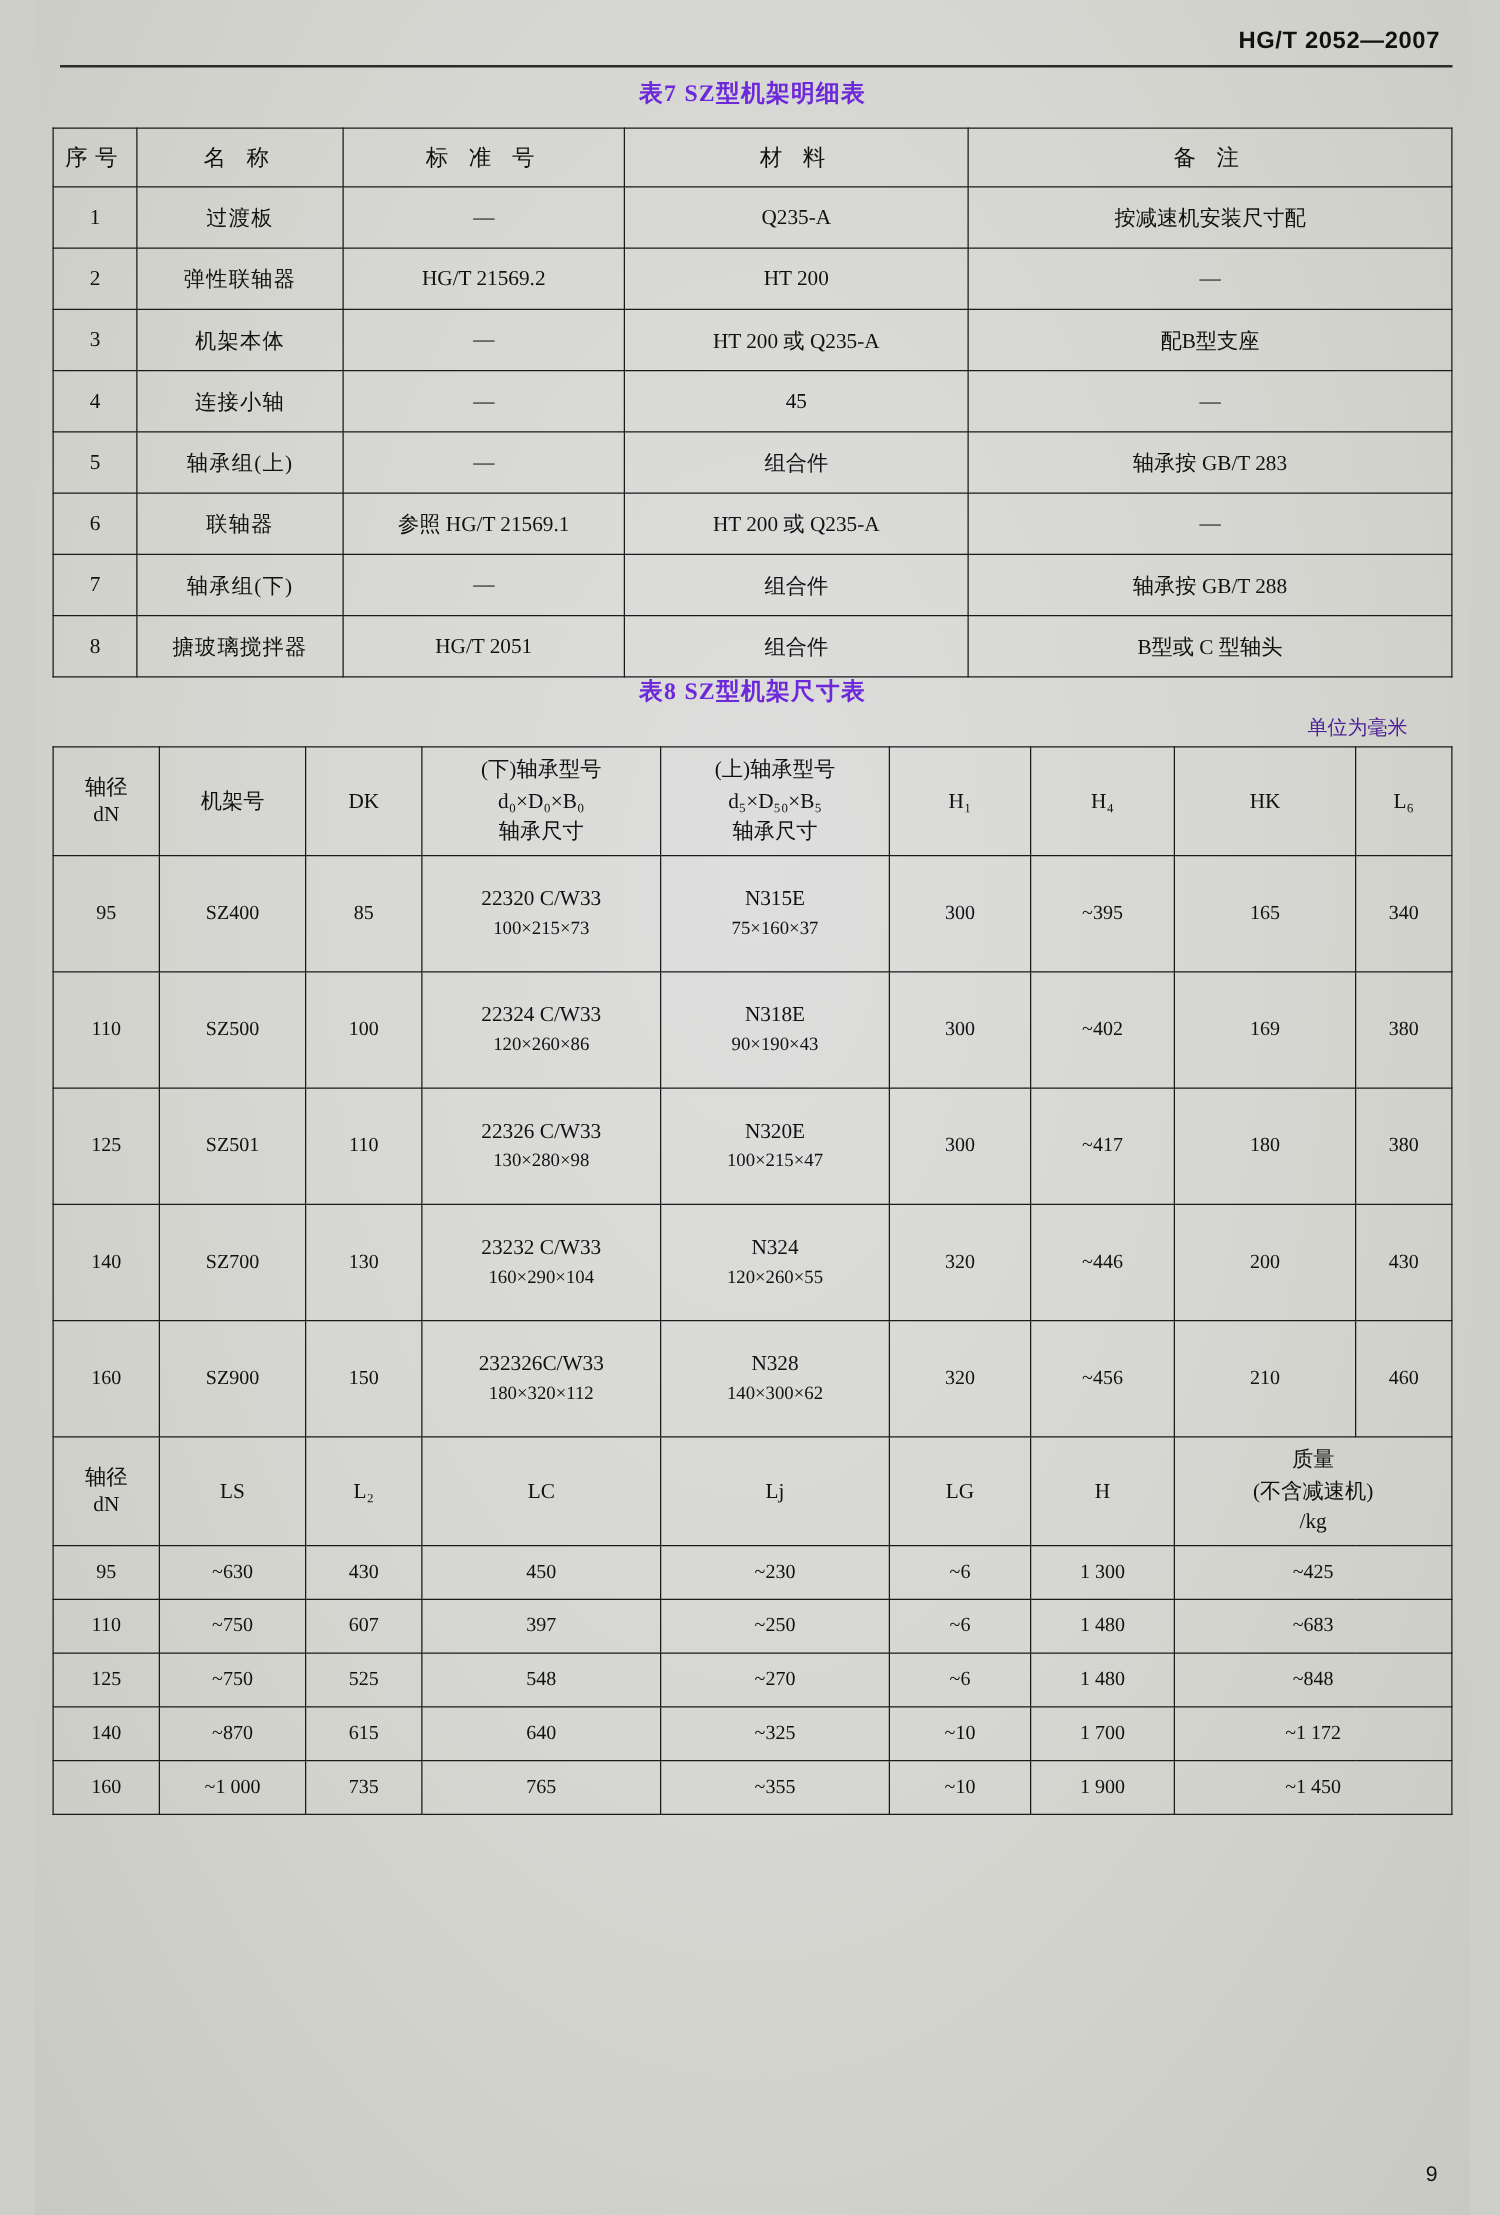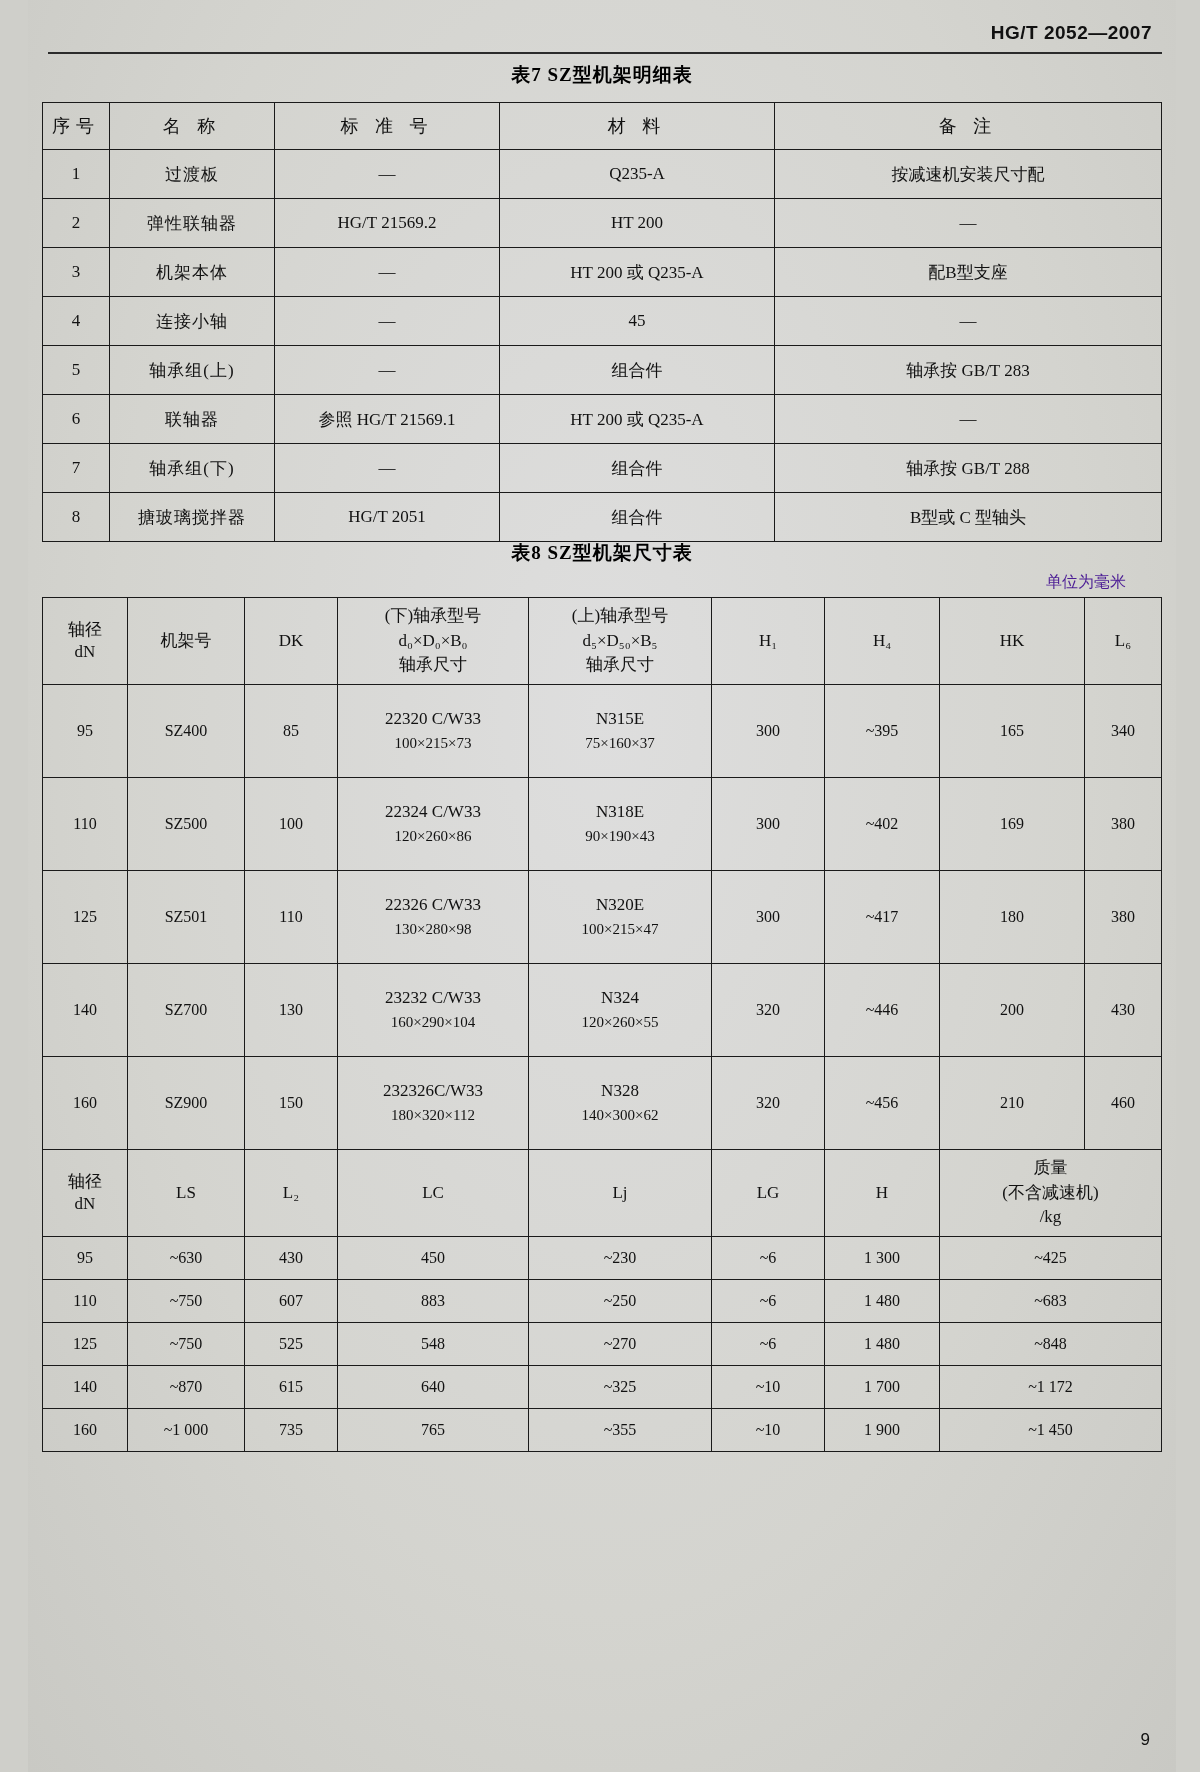--- a/index.html
+++ b/index.html
@@ -60,21 +60,21 @@
     bottom: 22px;
     font-family: "Liberation Sans", sans-serif;
     font-size: 17px;
     color: #111;
   }
 
   .tbl-title {
     text-align: center;
     font-size: 19px;
     font-weight: bold;
-    color: #000000;
+    color: #6d28d9;
     letter-spacing: 1px;
   }
   .unit-note {
     text-align: right;
     font-size: 16px;
     color: #4c1d95;
     padding-right: 36px;
     margin-top: 6px;
   }
 
@@ -387,21 +387,21 @@
             <td>450</td>
             <td>~230</td>
             <td>~6</td>
             <td>1 300</td>
             <td colspan="2">~425</td>
           </tr>
           <tr class="smallrow">
             <td>110</td>
             <td>~750</td>
             <td>607</td>
-            <td>883</td>
+            <td>397</td>
             <td>~250</td>
             <td>~6</td>
             <td>1 480</td>
             <td colspan="2">~683</td>
           </tr>
           <tr class="smallrow">
             <td>125</td>
             <td>~750</td>
             <td>525</td>
             <td>548</td>

